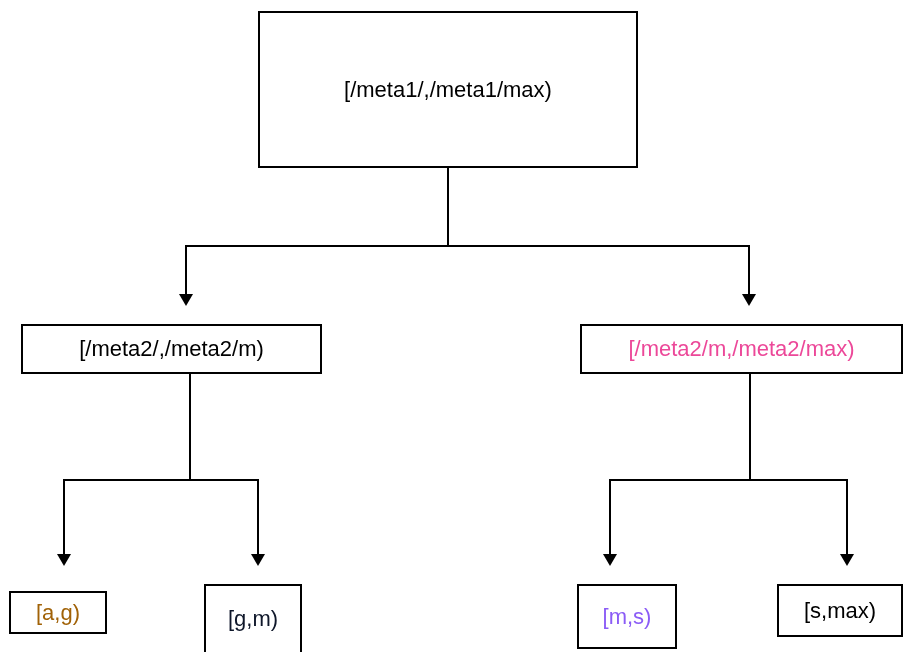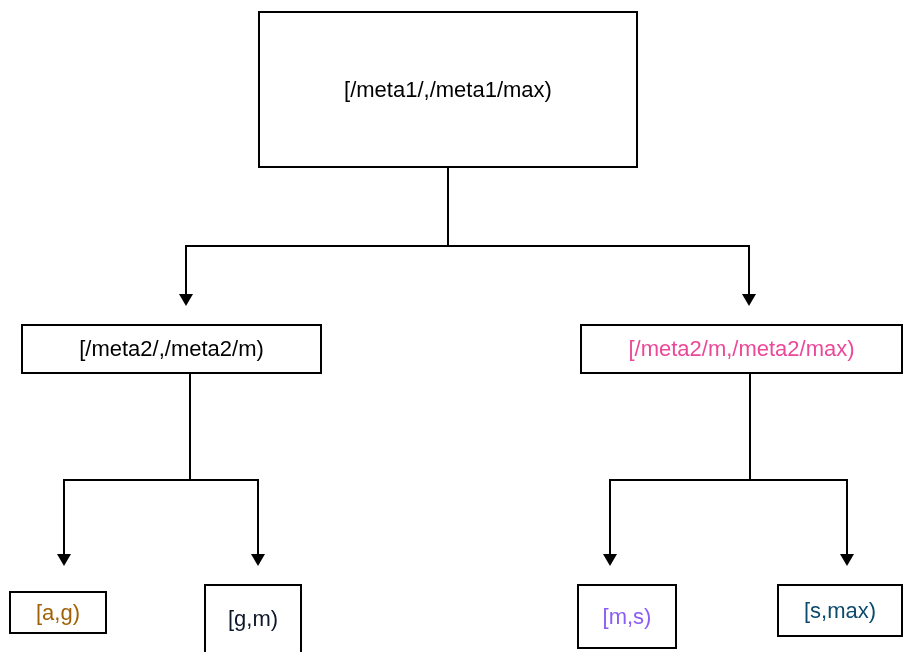--- a/index.html
+++ b/index.html
@@ -105,17 +105,17 @@
   </div>
 
   <div class="node-box" style="left: 204px; top: 584px; width: 98px; height: 70px; border-color: rgb(0, 0, 0); color: #0f172a;">
     <span class="node-label">[g,m)</span>
   </div>
 
   <div class="node-box" style="left: 553px; top: 584px; width: 100px; height: 65px; border-color: rgb(0, 0, 0); color: #8b5cf6; margin-left: 24px;">
     <span class="node-label">[m,s)</span>
   </div>
 
-  <div class="node-box" style="left: 777px; top: 584px; width: 126px; height: 53px; border-color: rgb(0, 0, 0); color: #0c4a6e;">
+  <div class="node-box" style="left: 777px; top: 584px; width: 126px; height: 53px; border-color: rgb(0, 0, 0); color: #000000;">
     <span class="node-label">[s,max)</span>
   </div>
 
 </div>
 
 </body></html>

